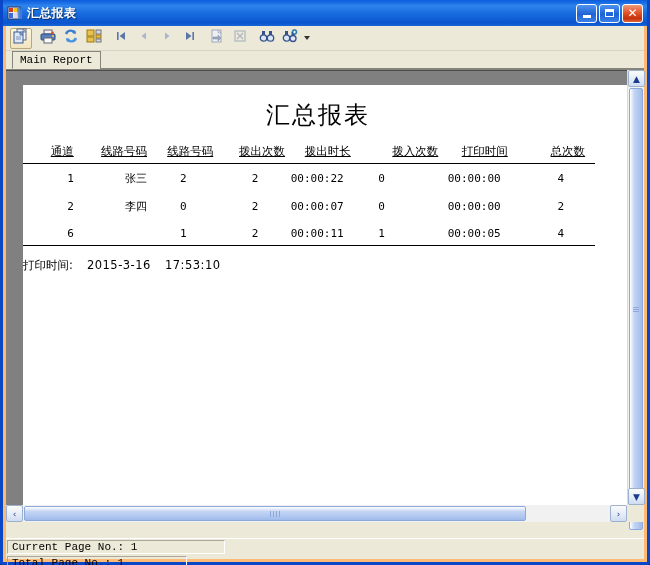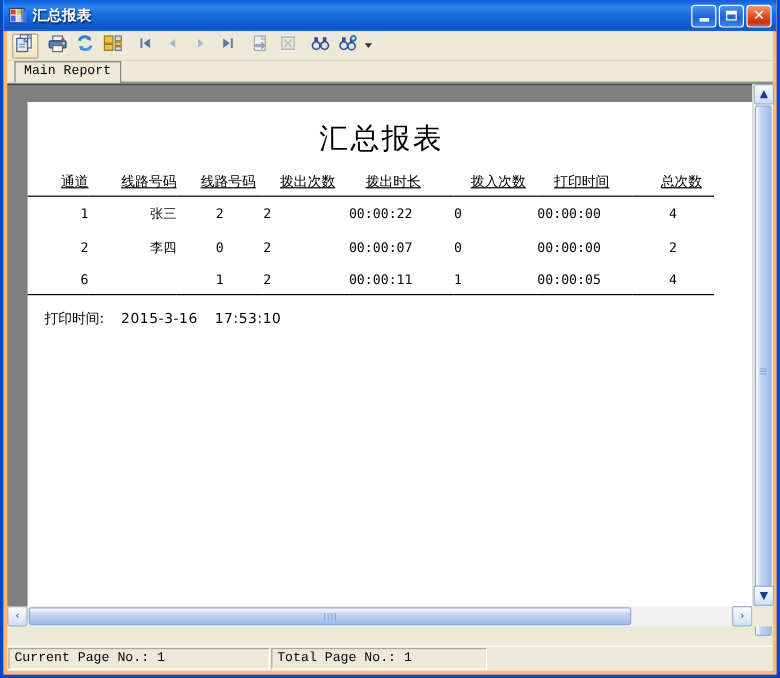--- a/index.html
+++ b/index.html
@@ -152,29 +152,29 @@
     padding:7px 0 6px 0;
     white-space:nowrap;
     font-family:"DejaVu Sans Mono","Liberation Mono",monospace;
     font-size:11px;
   }
   .tbl tbody tr:last-child td{padding-bottom:5px;}
   .tbl tbody{border-bottom:1.4px solid #000;}
   .c-ch{width:52px;text-align:right;padding-right:4px;}
   .c-name{width:74px;text-align:right;padding-left:6px;}
   .c-miss{width:72px;text-align:center;}
-  .c-out{width:70px;text-align:left;}
+  .c-out{width:70px;text-align:center;}
   .c-outd{width:104px;text-align:left;padding-left:10px;margin-left:12px;}
   .c-in{width:66px;text-align:left;}
   .c-ind{width:86px;text-align:left;padding-left:6px;}
   .c-tot{width:76px;text-align:center;}
   .cn{font-family:"DejaVu Sans","Liberation Sans",sans-serif;font-size:12px;}
   .printline{
     margin-top:12px;
-    padding-left:14px;
+    padding-left:0;
     font-family:"DejaVu Sans","Liberation Sans",sans-serif;
     font-size:11.5px;
     display:flex;gap:14px;
   }
   .printline .pt-time{letter-spacing:.5px;}
 
   
   .vsb{
     position:absolute;right:0;top:0;width:17px;bottom:17px;
     background:#f1f1f1;
@@ -218,20 +218,21 @@
   }
   .grip-h span{display:block;width:1px;height:6px;background:#8ea9d8;margin:0 1px;float:left;}
   .grip-v span{display:block;height:1px;width:6px;background:#8ea9d8;margin:1px 0;}
 
   
   .statusbar{
     position:absolute;left:0;right:0;bottom:0;height:20px;
     background:#ece9d8;
     display:flex;align-items:stretch;
     border-top:1px solid #fff;
+    flex-direction:column;
   }
   .status-cell{
     box-sizing:border-box;
     border:1px solid #aca899;
     border-right-color:#fff;border-bottom-color:#fff;
     margin:1px 0 1px 1px;
     display:flex;align-items:center;
     padding-left:4px;
     font-family:"Liberation Mono","DejaVu Sans Mono",monospace;
     font-size:11px;color:#000;

